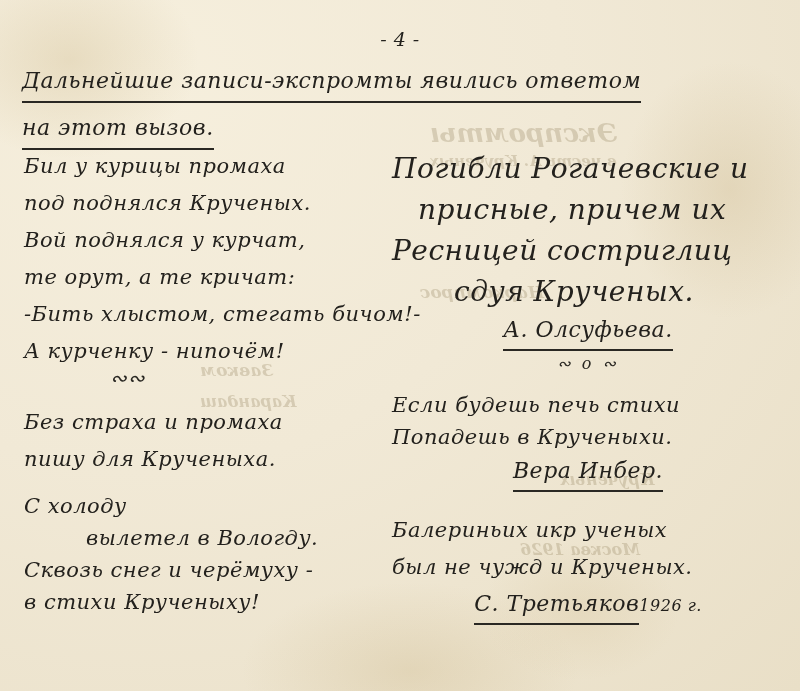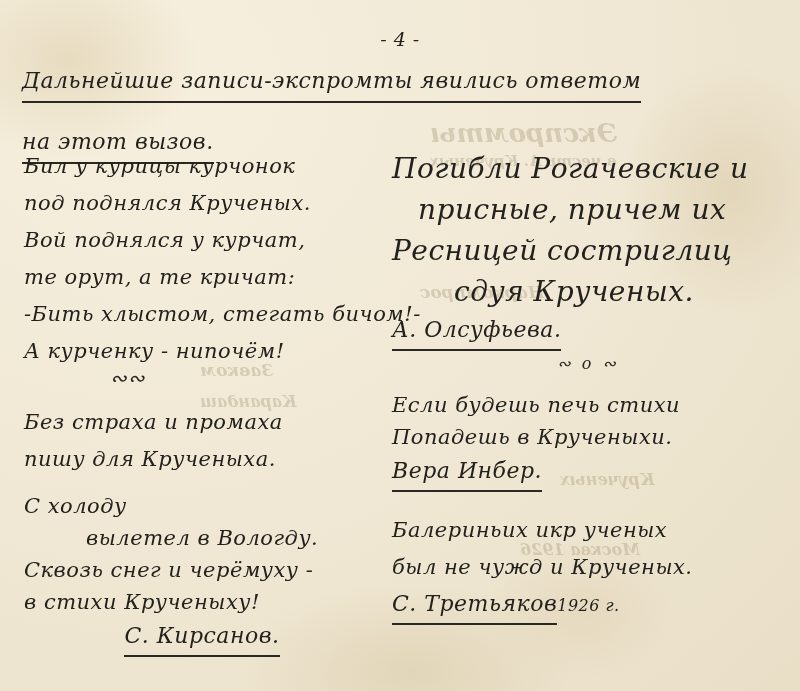--- a/index.html
+++ b/index.html
@@ -78,21 +78,21 @@
     top: 62px;
     width: 756px;
   }
   .intro .line {
     font-size: 22px;
     line-height: 38px;
     white-space: nowrap;
     border-bottom: 2px solid #2a2823;
     display: inline-block;
     padding-bottom: 1px;
-    margin-bottom: 20px;
+    margin-bottom: 6px;
   }
   .intro .line2 { margin-left: 0; }
 
   
   .col {
     position: absolute;
     top: 148px;
   }
   .col-left { left: 24px; width: 356px; }
   .col-right { left: 392px; width: 392px; }
@@ -110,21 +110,21 @@
   .vline.tight { line-height: 32px; }
 
   .sign {
     font-size: 22px;
     line-height: 36px;
     white-space: nowrap;
     display: inline-block;
     border-bottom: 2px solid #2a2823;
     padding-bottom: 1px;
   }
-  .sign-wrap { text-align: left; }
+  .sign-wrap { text-align: center; }
   .sign-wrap.center { text-align: center; }
 
   .gap-s { height: 12px; }
   .gap-m { height: 20px; }
 
   
   .swash {
     display: block;
     margin: 2px 0 0 86px;
     color: #2a2823;
@@ -161,21 +161,21 @@
   <div class="page-number hand">- 4 -</div>
 
   <div class="intro">
     <div class="line hand">Дальнейшие записи-экспромты явились ответом</div><br>
     <div class="line line2 hand">на этот вызов.</div>
   </div>
 
   <div class="col col-left">
 
     <div class="verse">
-      <div class="vline hand">Бил у курицы курчонок</div>
+      <div class="vline hand">Бил у курицы промаха</div>
       <div class="vline hand">под поднялся Крученых.</div>
       <div class="vline hand">Вой поднялся у курчат,</div>
       <div class="vline hand">те орут, а те кричат:</div>
       <div class="vline hand">-Бить хлыстом, стегать бичом!-</div>
       <div class="vline hand">А курченку - нипочём!</div>
       <span class="swash hand">∾∾</span>
     </div>
 
     <div class="gap-m"></div>
 
@@ -184,23 +184,20 @@
       <div class="vline hand">пишу для Крученыха.</div>
     </div>
 
     <div class="gap-s"></div>
 
     <div class="verse">
       <div class="vline hand tight">С холоду</div>
       <div class="vline hand tight indent2">вылетел в Вологду.</div>
       <div class="vline hand tight">Сквозь снег и черёмуху -</div>
       <div class="vline hand tight">в стихи Крученыху!</div>
-      <div class="sign-wrap center">
-        <span class="sign hand">С. Кирсанов.</span>
-      </div>
     </div>
 
   </div>
 
   <div class="col col-right">
 
     <div class="verse">
       <div class="vline big hand">Погибли Рогачевские и</div>
       <div class="vline big hand indent1">присные, причем их</div>
       <div class="vline big hand">Ресницей состриглиц</div>

